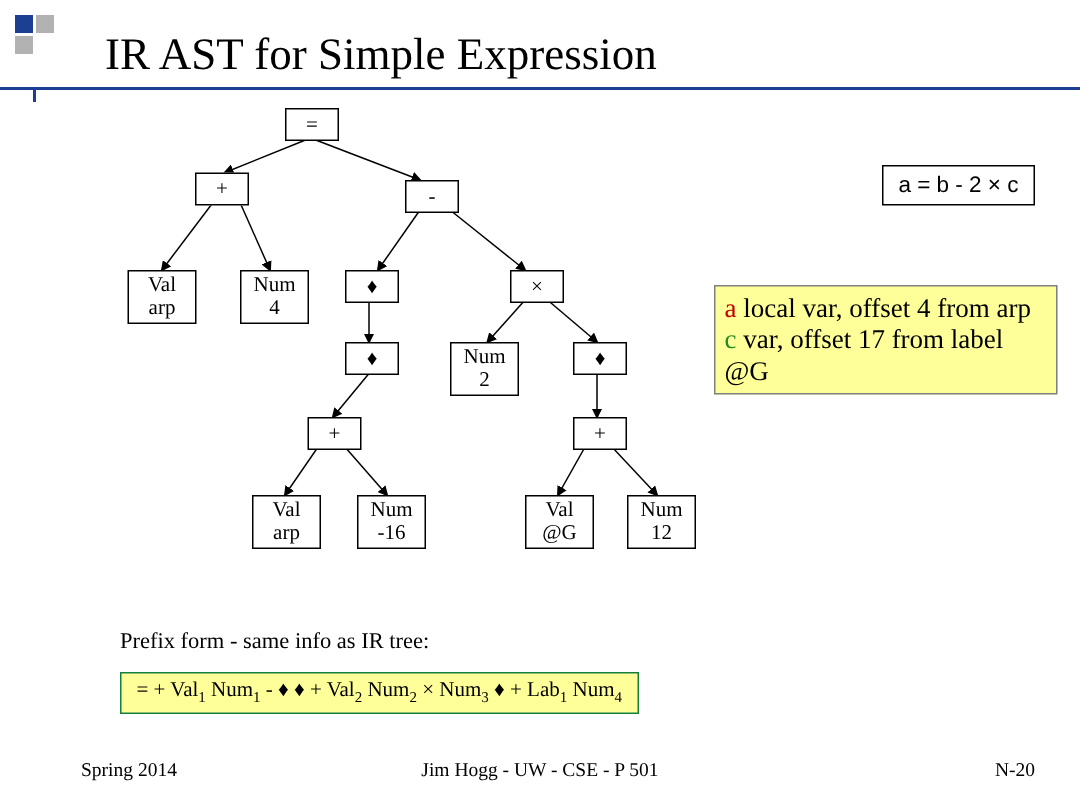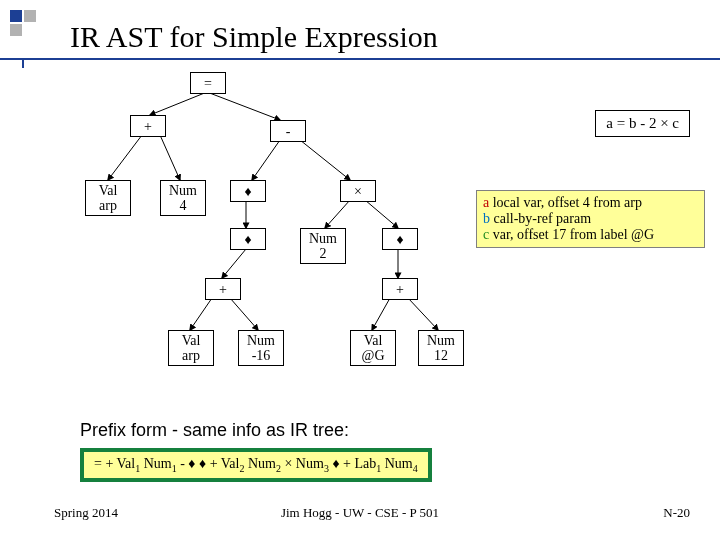--- a/index.html
+++ b/index.html
@@ -9,27 +9,27 @@
   .titlebar .sq2{position:absolute;left:24px;top:0;width:12px;height:12px;background:#B2B2B2}
   .titlebar .sq3{position:absolute;left:10px;top:14px;width:12px;height:12px;background:#B2B2B2}
   .titlebar h1{position:absolute;left:70px;top:-10px;font-size:30px;font-family:"Comic Sans MS",cursive;font-weight:normal}
   .underline{position:absolute;left:0;top:58px;width:720px;height:2px;background:#1C3F94}
   .underline .tick{position:absolute;left:22px;top:0;width:2px;height:10px;background:#1C3F94}
   .stage{position:absolute;left:0;top:60px;width:720px;height:420px}
   .nodebox{position:absolute;border:1px solid #000;background:#fff;text-align:center;font-family:"Comic Sans MS",cursive;font-size:14px;line-height:15px; display:flex;align-items:center;justify-content:center;flex-direction:column}
   .op{width:34px;height:20px}
   .leaf{width:44px;height:34px}
   svg{position:absolute;left:0;top:0;width:720px;height:420px;pointer-events:none}
-  .exprbox{position:absolute;right:30px;top:50px;border:1px solid #000;background:#fff;font-size:15px;padding:4px 10px;font-family:Liberation Serif, serif}
-  .legend{position:absolute;right:15px;top:130px;width:215px;background:#FFFF99;border:1px solid #808080;font-size:14px;padding:4px 6px;font-family:"Comic Sans MS",cursive}
+  .exprbox{position:absolute;right:30px;top:50px;border:1px solid #000;background:#fff;font-size:15px;padding:4px 10px;font-family:Liberation Sans, sans-serif}
+  .legend{position:absolute;right:15px;top:130px;width:215px;background:#FFFF99;border:1px solid #808080;font-size:18px;padding:4px 6px;font-family:"Comic Sans MS",cursive}
   .legend .a{color:#C00000}
   .legend .b{color:#0070C0}
   .legend .c{color:#228B22}
-  .prefix-title{position:absolute;left:80px;top:420px;font-family:Liberation Sans, sans-serif;font-size:18px}
-  .prefixbox{position:absolute;left:80px;top:448px;background:#FFFF99;border:4px solid #15803d;font-family:"Comic Sans MS",cursive;font-size:14px;padding:4px 10px}
+  .prefix-title{position:absolute;left:80px;top:420px;font-family:Liberation Serif, serif;font-size:15px}
+  .prefixbox{position:absolute;left:80px;top:448px;background:#FFFF99;border:1px solid #15803d;font-family:"Comic Sans MS",cursive;font-size:14px;padding:4px 10px}
   .prefixbox sub{font-size:10px}
   .footer{position:absolute;left:0;top:505px;width:720px;font-family:"Comic Sans MS",cursive;font-size:13px}
   .footer .l{position:absolute;left:54px}
   .footer .c{position:absolute;left:0;width:720px;text-align:center}
   .footer .r{position:absolute;right:30px}
 </style>
 </head>
 <body>
 
 <div class="slide">
@@ -100,21 +100,20 @@
     <div class="nodebox leaf" style="left:238px;top:270px;white-space:pre">Num
 -16</div>
     <div class="nodebox leaf" style="left:350px;top:270px;white-space:pre">Val
 @G</div>
     <div class="nodebox leaf" style="left:418px;top:270px;white-space:pre">Num
 12</div>
 
     <div class="exprbox">a = b - 2 × c</div>
     <div class="legend">
       <div><span class="a">a</span><span> local var, offset 4 from arp</span></div>
-      <div><span class="b">b</span><span> call-by-ref param</span></div>
       <div><span class="c">c</span><span> var, offset 17 from label @G</span></div>
     </div>
   </div>
 
   <div class="prefix-title">Prefix form - same info as IR tree:</div>
   <div class="prefixbox">
     <span>= + Val</span><sub>1</sub>
     <span> Num</span><sub>1</sub>
     <span> - ♦ ♦ + Val</span><sub>2</sub>
     <span> Num</span><sub>2</sub>

